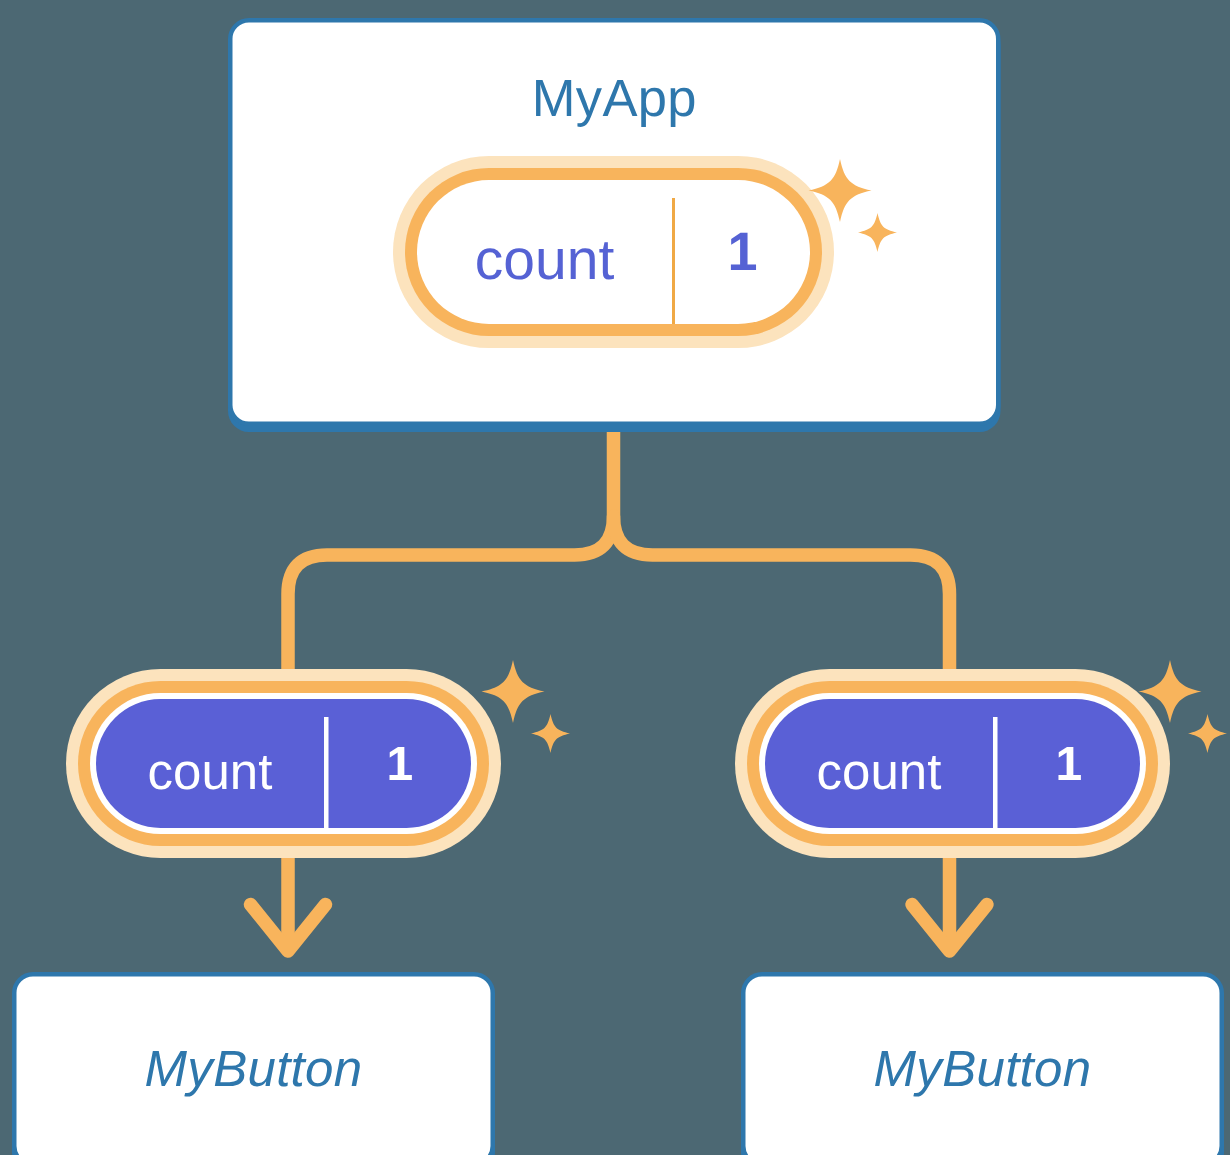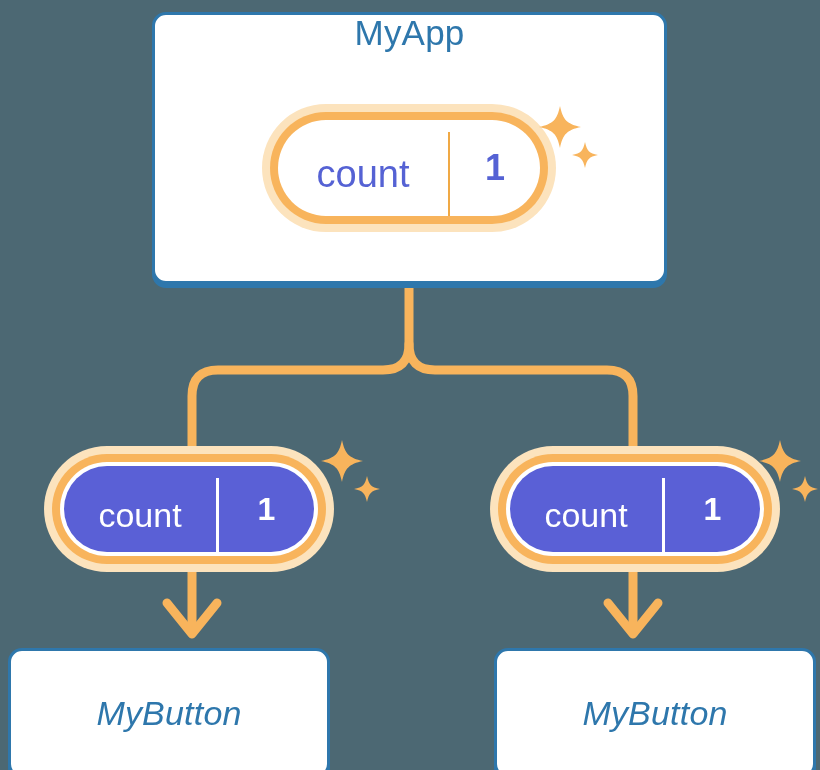--- a/index.html
+++ b/index.html
@@ -59,20 +59,21 @@
   }
 
   
   #card-root {
     left: 152px;
     top: 12px;
     width: 515px;
     height: 272px;
   }
   #card-root .card-title {
+    margin-top: 33px;
   }
 
   
   .card-leaf {
     top: 648px;
     width: 322px;
     height: 130px;
     justify-content: center;
   }
   #card-leaf-left  { left: 8px; }

